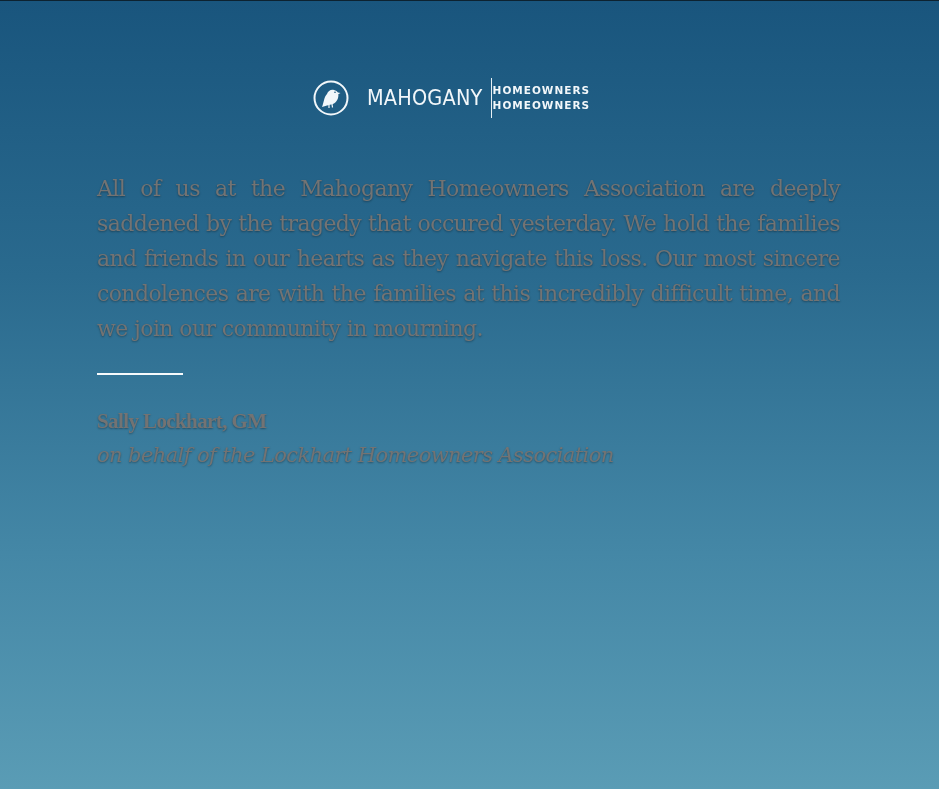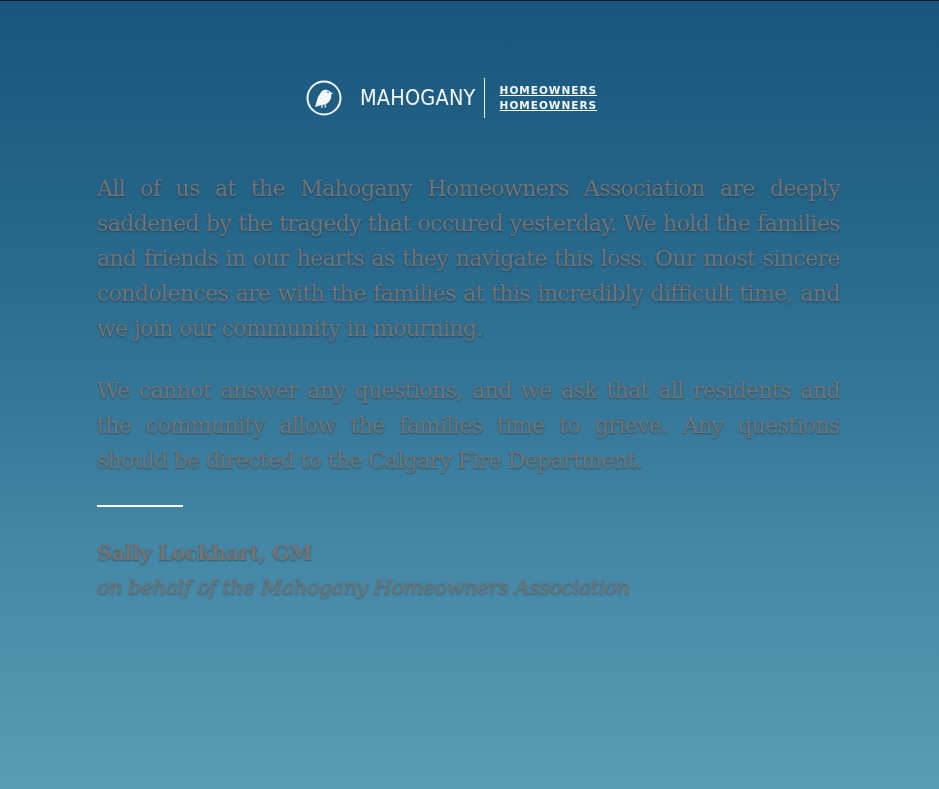--- a/index.html
+++ b/index.html
@@ -4,21 +4,21 @@
   <style>
     html, body { margin: 0; padding: 0; }
     body {
       width: 939px; height: 789px; overflow: hidden;
       background: linear-gradient(180deg, #19557d 0%, #2a6a8e 35%, #4487a6 70%, #5a9cb5 100%);
       position: relative;
       border-top: 1px solid #0d2230;
       box-sizing: border-box;
     }
     .logo {
-      position: absolute; left: 306px; top: 77px; height: 40px;
+      position: absolute; left: 313px; top: 77px; height: 40px;
       display: flex; align-items: center; color: #fff;
     }
     .logo-mark { width: 36px; height: 36px; }
     .logo-name {
       font-family: "DejaVu Sans", sans-serif; font-size: 21px;
       margin-left: 18px; letter-spacing: 0.2px; color: #f2f7fa;
       transform: scaleX(0.92); transform-origin: left center;
     }
     .logo-divider {
       width: 1px; height: 40px; background: #e8f0f4; margin-left: 0px; margin-right: 14px;
@@ -33,46 +33,46 @@
       margin: 0; font-size: 22px; line-height: 35px; text-align: justify;
       letter-spacing: -0.6px;
     }
     .para + .para { margin-top: 27px; }
     .rule {
       width: 86px; height: 2px; background: #f7fafc; margin-top: 27px;
     }
     .sig-name {
       margin-top: 29px; font-size: 21px; font-weight: bold; line-height: 34px;
       letter-spacing: -0.6px;
+      font-family: Liberation Serif, serif;
     }
     .sig-role {
       font-size: 21px; font-style: italic; line-height: 34px; letter-spacing: -0.6px;
     }
   </style>
 </head>
 <body>
 
 <div class="logo">
   <svg class="logo-mark" viewBox="0 0 36 36">
     <circle cx="18" cy="18" r="16.5" fill="none" stroke="#f2f7fa" stroke-width="2"></circle>
     <path d="M9 27 C11 22, 11 17, 14 14 C15 11, 18 9, 21 10 C23 10.5, 24 11.5, 25 12.5 L27.5 13 L25.3 14.2 C25.8 18, 24 22, 20 24 L14 25.5 Z" fill="#f2f7fa"></path>
     <path d="M16 24.5 L16 28 M19 24 L19.5 27.5" stroke="#f2f7fa" stroke-width="1.2"></path>
     <circle cx="22" cy="12.2" r="0.8" fill="#19557d"></circle>
   </svg>
   <span class="logo-name">MAHOGANY</span>
   <div style="position:relative;">
     <span class="logo-divider" style="left:-2px; top:-20px;"></span>
   </div>
-  <div style="position:relative; margin-left:14px;text-decoration:underline;">
+  <div style="position:relative; ">
     <div style="font-family:'DejaVu Sans',sans-serif;font-weight:bold;font-size:10.5px;line-height:15px;letter-spacing:1px;color:#f2f7fa;">
       <div>HOMEOWNERS</div>
       <div>HOMEOWNERS</div>
     </div>
   </div>
 </div>
 
 <div class="content">
   <p class="para">All of us at the Mahogany Homeowners Association are deeply saddened by the tragedy that occured yesterday. We hold the families and friends in our hearts as they navigate this loss. Our most sincere condolences are with the families at this incredibly difficult time, and we join our community in mourning.</p>
-  <p class="para">We cannot answer any questions, and we ask that all residents and the community allow the families time to grieve. Any questions should be directed to the Calgary Fire Department.</p>
   <div class="rule"></div>
   <div class="sig-name">Sally Lockhart, GM</div>
-  <div class="sig-role">on behalf of the Mahogany Homeowners Association</div>
+  <div class="sig-role">on behalf of the Lockhart Homeowners Association</div>
 </div>
 
 </body></html>

